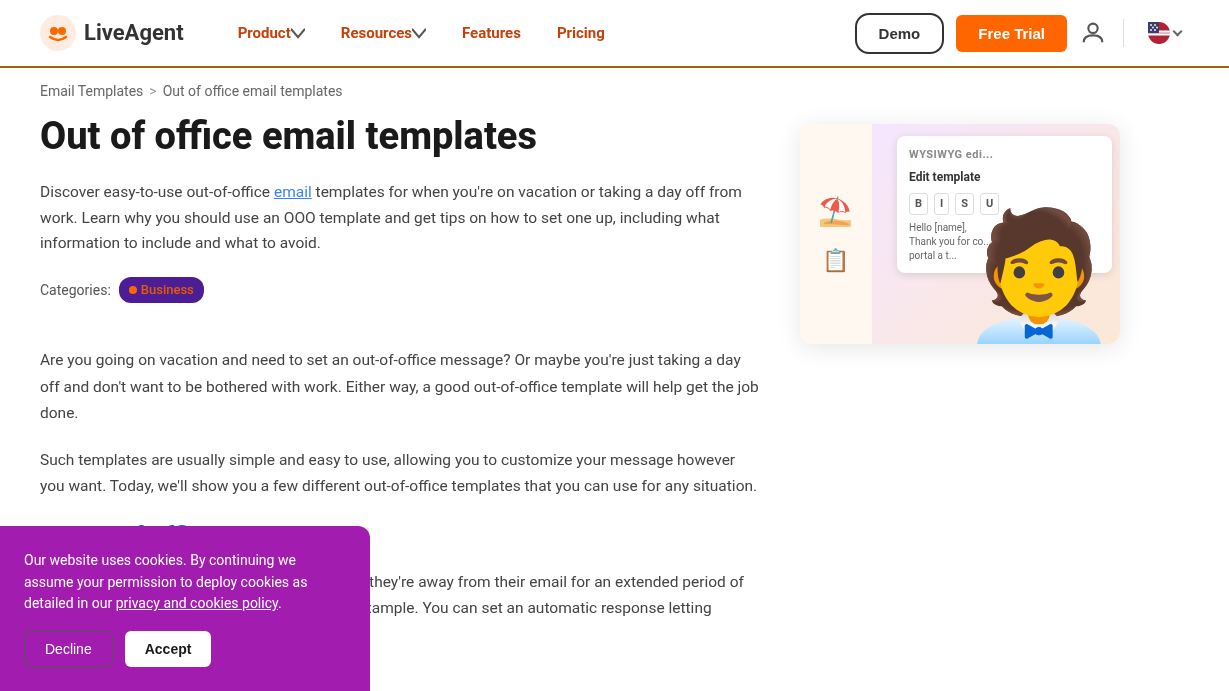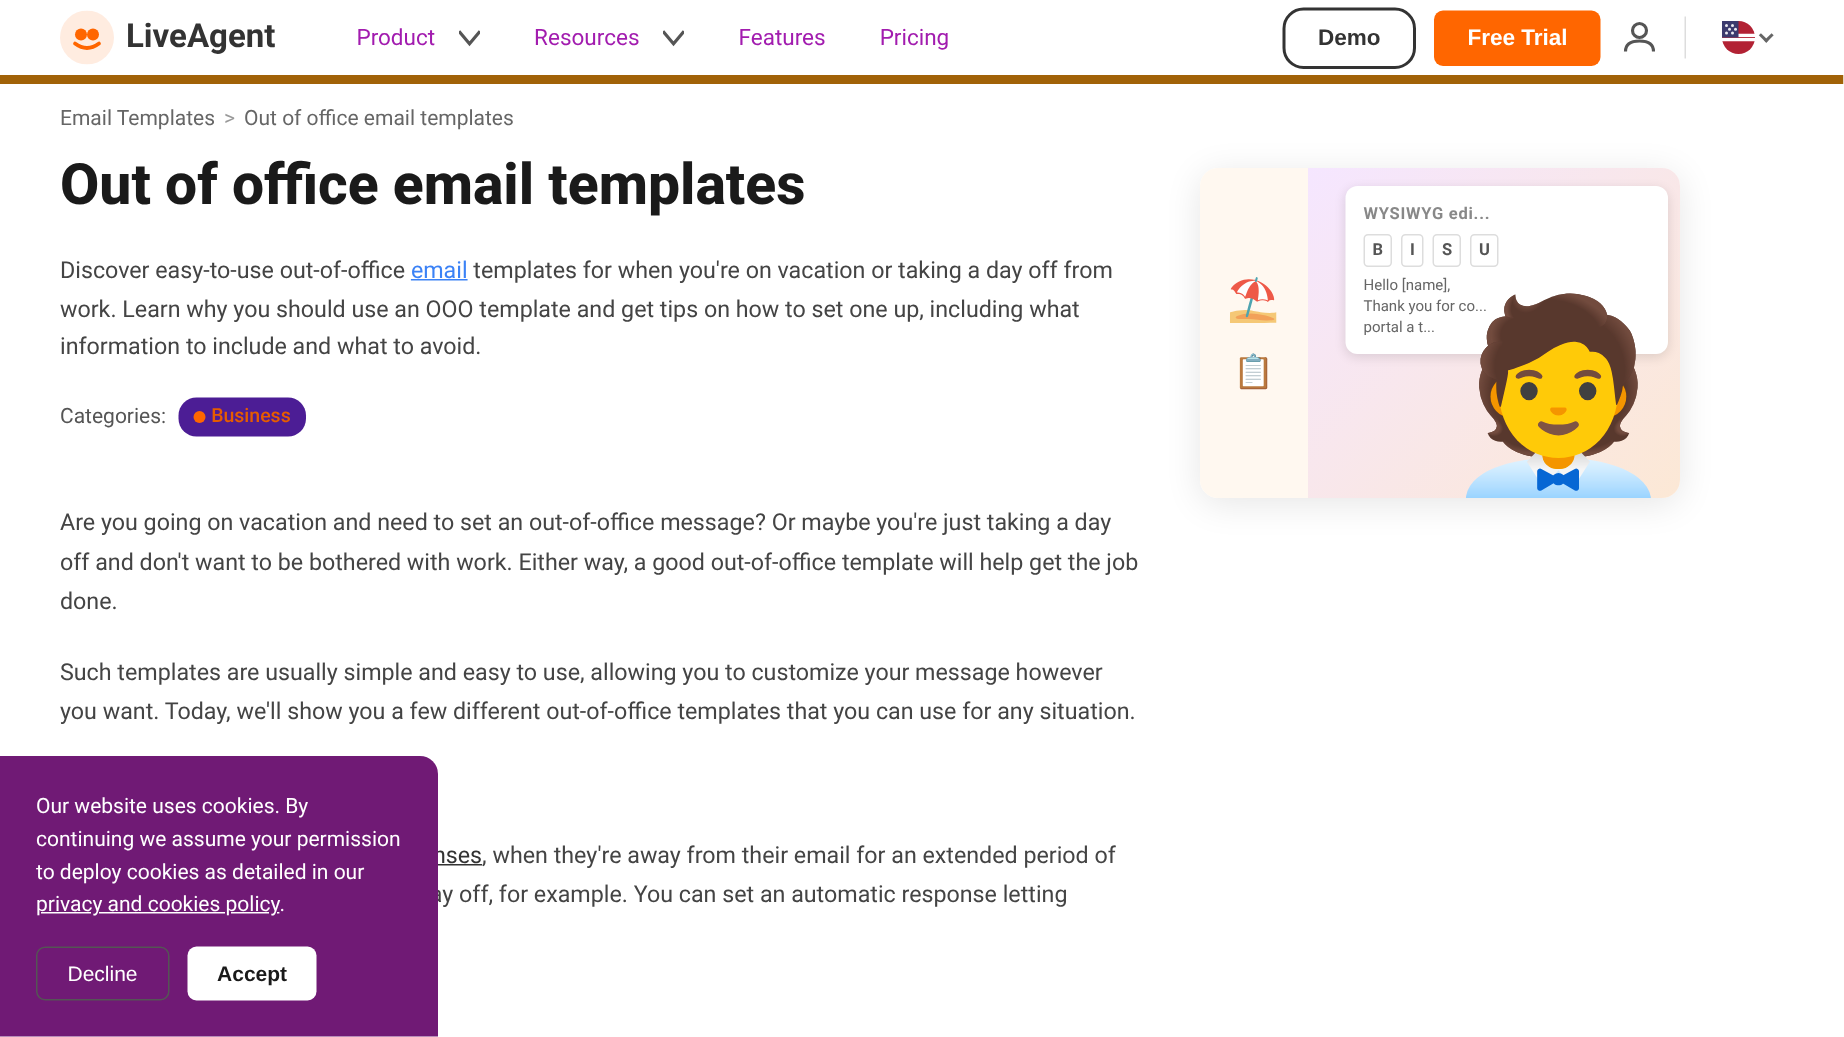--- a/index.html
+++ b/index.html
@@ -1,25 +1,25 @@
 <!DOCTYPE html>
 <html><head>
   <meta charset="utf-8">
   <style>
     * { margin: 0; padding: 0; box-sizing: border-box; }
     body { font-family: -apple-system, BlinkMacSystemFont, 'Segoe UI', Roboto, sans-serif; background: #fff; color: #333; font-size: 16px; line-height: 1.6; }
 
     
-    nav { display: flex; padding: 0 40px; height: 56px; border-bottom: 6px solid #a16207; position: sticky; top: 0; background: #fff; z-index: 100; }
+    nav { display: flex; padding: 0 40px; height: 68px; border-bottom: 2px solid #a16207; position: sticky; top: 0; background: #fff; z-index: 100; }
     .nav-logo { display: flex; align-items: center; gap: 8px; text-decoration: none; margin-right: 40px; }
     .nav-logo-icon { width: 36px; height: 36px; }
     .nav-logo-text { font-size: 22px; font-weight: 700; color: #ff6600; }
     .nav-logo-text span { color: #333; }
     .nav-links { display: flex; align-items: center; gap: 8px; flex: 1; }
-    .nav-link { display: flex; align-items: center; gap: 16px; padding: 8px 14px; text-decoration: none; color: #a21caf; font-size: 15px; font-weight: 400; cursor: pointer; border-radius: 4px; }
+    .nav-link { display: flex; align-items: center; gap: 0; padding: 8px 14px; text-decoration: none; color: #c2410c; font-size: 15px; font-weight: 700; cursor: pointer; border-radius: 4px; }
     .nav-link svg { width: 14px; height: 14px; fill: #666; }
     .nav-actions { display: flex; align-items: center; gap: 12px; }
     .btn-demo { padding: 10px 22px; border: 2px solid #333; border-radius: 14px; background: #fff; font-size: 15px; font-weight: 600; cursor: pointer; color: #333; }
     .btn-trial { padding: 10px 22px; border: none; border-radius: 6px; background: #ff6600; font-size: 15px; font-weight: 600; cursor: pointer; color: #fff; }
     .nav-user-icon { width: 28px; height: 28px; cursor: pointer; color: #555; }
     .nav-divider { width: 1px; height: 28px; background: #ddd; margin: 0 4px; }
     .nav-flag { display: flex; align-items: center; gap: 4px; cursor: pointer; padding: 4px 8px; border-radius: 4px; }
 
     
     .breadcrumb { padding: 12px 40px; font-size: 14px; color: #666; display: flex; align-items: center; gap: 6px; max-width: 1229px; }
@@ -52,21 +52,21 @@
     .hero-edit-btn { font-size: 11px; font-weight: 700; color: #555; border: 1px solid #ddd; border-radius: 3px; padding: 1px 5px; background: #fff; }
     .hero-edit-text { font-size: 10px; color: #666; line-height: 1.4; }
 
     
     .article-section { margin-top: 30px; }
     .article-text { font-size: 15.5px; color: #444; line-height: 1.7; margin-bottom: 20px; }
     .article-text a { color: #333; text-decoration: underline; }
     .section-heading { font-size: 26px; font-weight: 800; color: #0369a1; margin-bottom: 16px; line-height: 1.3; }
 
     
-    .cookie-banner { position: fixed; bottom: 0; left: 0; width: 292px; background: #701a75; color: #fff; padding: 24px; border-radius: 0 12px 0 0; z-index: 999; font-size: 14px; line-height: 1.55; }
+    .cookie-banner { position: fixed; bottom: 0; left: 0; width: 370px; background: #a21caf; color: #fff; padding: 24px; border-radius: 0 12px 0 0; z-index: 999; font-size: 14px; line-height: 1.55; }
     .cookie-text { margin-bottom: 4px; }
     .cookie-link { color: #fff; text-decoration: underline; cursor: pointer; }
     .cookie-actions { display: flex; gap: 12px; margin-top: 16px; }
     .btn-decline { padding: 9px 20px; border: 1px solid #555; border-radius: 6px; background: transparent; color: #fff; font-size: 14px; font-weight: 500; cursor: pointer; text-align: right; }
     .btn-accept { padding: 9px 20px; border: none; border-radius: 6px; background: #fff; color: #1a1a1a; font-size: 14px; font-weight: 700; cursor: pointer; }
     .chevron-sm { display: inline-block; border-right: 2px solid #666; border-bottom: 2px solid #666; width: 7px; height: 7px; transform: rotate(45deg); margin-bottom: 3px; }
   </style>
 </head>
 <body>
 
@@ -158,20 +158,21 @@
 
   <div class="hero-image-col">
     <div class="hero-image-box">
       <div class="hero-img-left">
         <span class="hero-icon-beach">⛱️</span>
         <span class="hero-icon-doc">📋</span>
       </div>
       <div class="hero-img-right" style="background:linear-gradient(135deg,#f5e6ff 0%,#fce8d5 100%); min-height:200px;">
         <div class="hero-edit-panel">
           <div class="hero-edit-title">WYSIWYG edi...</div>
+          <div class="hero-edit-label">Edit template</div>
           <div class="hero-edit-toolbar">
             <span class="hero-edit-btn">B</span>
             <span class="hero-edit-btn">I</span>
             <span class="hero-edit-btn">S</span>
             <span class="hero-edit-btn">U</span>
           </div>
           <div class="hero-edit-text">
             <div>Hello [name],</div>
             <div>Thank you for co...</div>
             <div>portal a t...</div>

